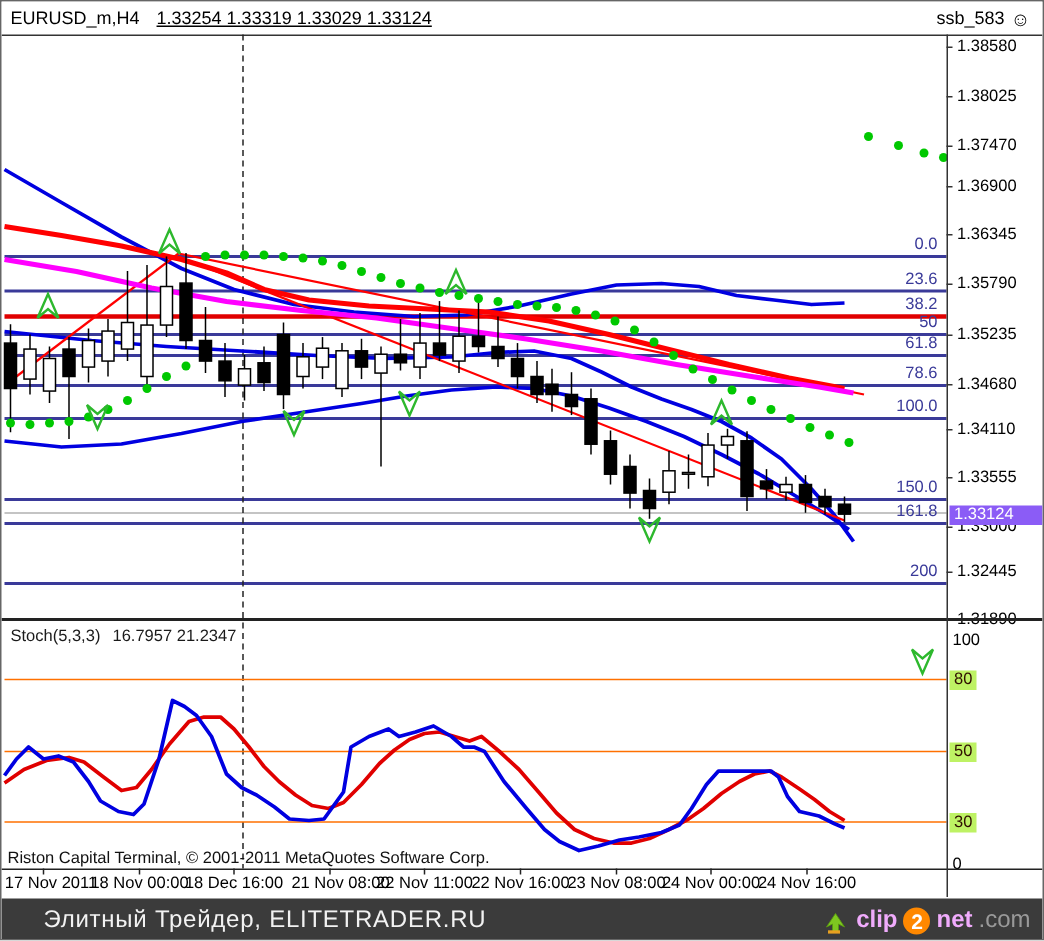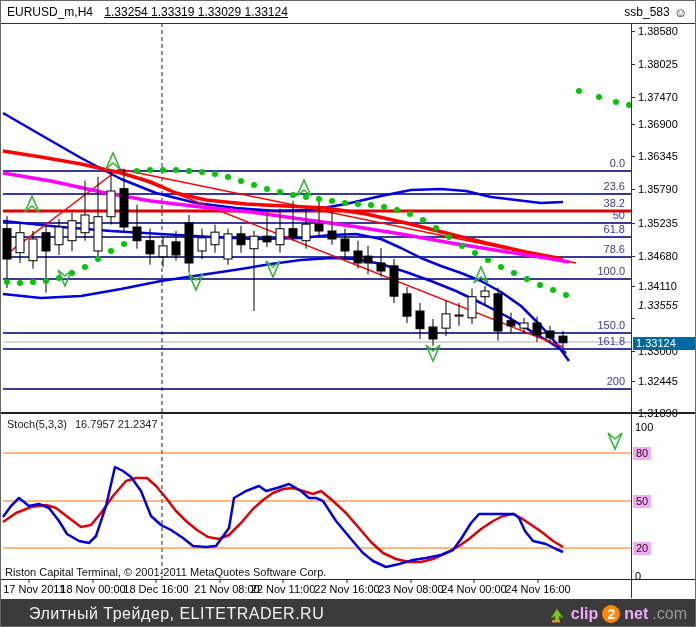--- a/index.html
+++ b/index.html
@@ -8,24 +8,24 @@
   .titlebar{position:absolute;left:0;top:0;width:100%;height:22px;background:#fff;
     border-bottom:1px solid #333;font-size:12px;color:#000;}
   .title-left{position:absolute;left:6px;top:4px;white-space:nowrap;}
   .title-right{position:absolute;right:8px;top:4px;white-space:nowrap;display:flex;align-items:center;gap:4px;}
   .smiley{font-size:13px;line-height:13px;}
   svg.layer{position:absolute;left:0;top:0;pointer-events:none;}
   #labels,#price-scale,#stoch-scale,#time-axis{position:absolute;left:0;top:0;width:100%;height:100%;pointer-events:none;}
   .fib-label{position:absolute;right:70px;font-size:11px;color:#3a3a99;line-height:11px;}
   .price-label{position:absolute;left:637px;font-size:11px;color:#000;line-height:11px;}
   .tickmark{position:absolute;left:630px;width:4px;height:1px;background:#333;}
-  .cur-price{position:absolute;left:632px;top:336px;width:62px;height:13px;background:#0369a1;color:#fff;
+  .cur-price{position:absolute;left:632px;top:336px;width:62px;height:13px;background:#8b5cf6;color:#fff;
     font-size:11px;line-height:13px;padding-left:3px;box-sizing:border-box;}
   .stoch-header{position:absolute;left:6px;top:417px;font-size:11px;color:#1a1a1a;}
-  .stoch-lvl{position:absolute;left:632px;font-size:11px;line-height:13px;padding:0 3px;background:#f0abfc;color:#301000;}
+  .stoch-lvl{position:absolute;left:632px;font-size:11px;line-height:13px;padding:0 3px;background:#bef264;color:#301000;}
   .stoch-plain{position:absolute;left:634px;font-size:11px;color:#000;line-height:11px;}
   .terminal-credit{position:absolute;left:4px;top:565px;font-size:11px;color:#111;}
   .time-label{position:absolute;top:582px;font-size:11px;color:#000;transform:translateX(-50%);white-space:nowrap;}
   .sep-stoch{position:absolute;left:0;top:411px;width:100%;height:2px;background:#222;}
   .sep-axis{position:absolute;left:0;top:578px;width:100%;height:1px;background:#222;}
   .vline-scale{position:absolute;left:630px;top:22px;width:1px;height:575px;background:#333;}
   .banner{position:absolute;left:0;top:598px;width:100%;height:29px;background:#3b3b3b;
     display:flex;align-items:center;justify-content:space-between;box-sizing:border-box;padding:0 8px 0 28px;}
   .banner-text{color:#f2f2f2;font-size:16px;letter-spacing:0.5px;}
   .clip2net{display:flex;align-items:center;gap:4px;font-size:16px;font-weight:bold;}
@@ -257,40 +257,40 @@
       <div class="price-label" style="top: 150px;">1.36345</div>
       <div class="tickmark" style="top: 188px;"></div>
       <div class="price-label" style="top: 183px;">1.35790</div>
       <div class="tickmark" style="top: 222px;"></div>
       <div class="price-label" style="top: 217px;">1.35235</div>
       <div class="tickmark" style="top: 255px;"></div>
       <div class="price-label" style="top: 250px;">1.34680</div>
       <div class="tickmark" style="top: 285px;"></div>
       <div class="price-label" style="top: 280px;">1.34110</div>
       <div class="tickmark" style="top: 317px;"></div>
-      <div class="price-label" style="top: 299px; font-style: italic;">1.33555</div>
+      <div class="price-label" style="top: 312px;">1.33555</div>
       <div class="tickmark" style="top: 350px;"></div>
       <div class="price-label" style="top: 345px;">1.33000</div>
       <div class="tickmark" style="top: 380px;"></div>
       <div class="price-label" style="top: 375px;">1.32445</div>
       <div class="tickmark" style="top: 412px;"></div>
       <div class="price-label" style="top: 407px;">1.31890</div>
     </div>
   <div class="cur-price">1.33124</div>
 
   <div class="sep-stoch"></div>
   <div class="stoch-header">
     <span>Stoch(5,3,3)</span>
     <span style="margin-left:5px;">16.7957 21.2347</span>
   </div>
   <div id="stoch-scale">
       <div class="stoch-plain" style="top: 421px;">100</div>
       <div class="stoch-lvl" style="top: 446px;">80</div>
       <div class="stoch-lvl" style="top: 494px;">50</div>
-      <div class="stoch-lvl" style="top: 541px;">20</div>
+      <div class="stoch-lvl" style="top: 541px;">30</div>
       <div class="stoch-plain" style="top: 570px;">0</div>
     </div>
 
   <div class="terminal-credit">Riston Capital Terminal, © 2001-2011 MetaQuotes Software Corp.</div>
 
   <div class="sep-axis"></div>
   <div id="time-axis">
       <div class="time-label" style="left: 33px;">17 Nov 2011</div>
       <div class="time-label" style="left: 92px;">18 Nov 00:00</div>
       <div class="time-label" style="left: 155px;">18 Dec 16:00</div>

